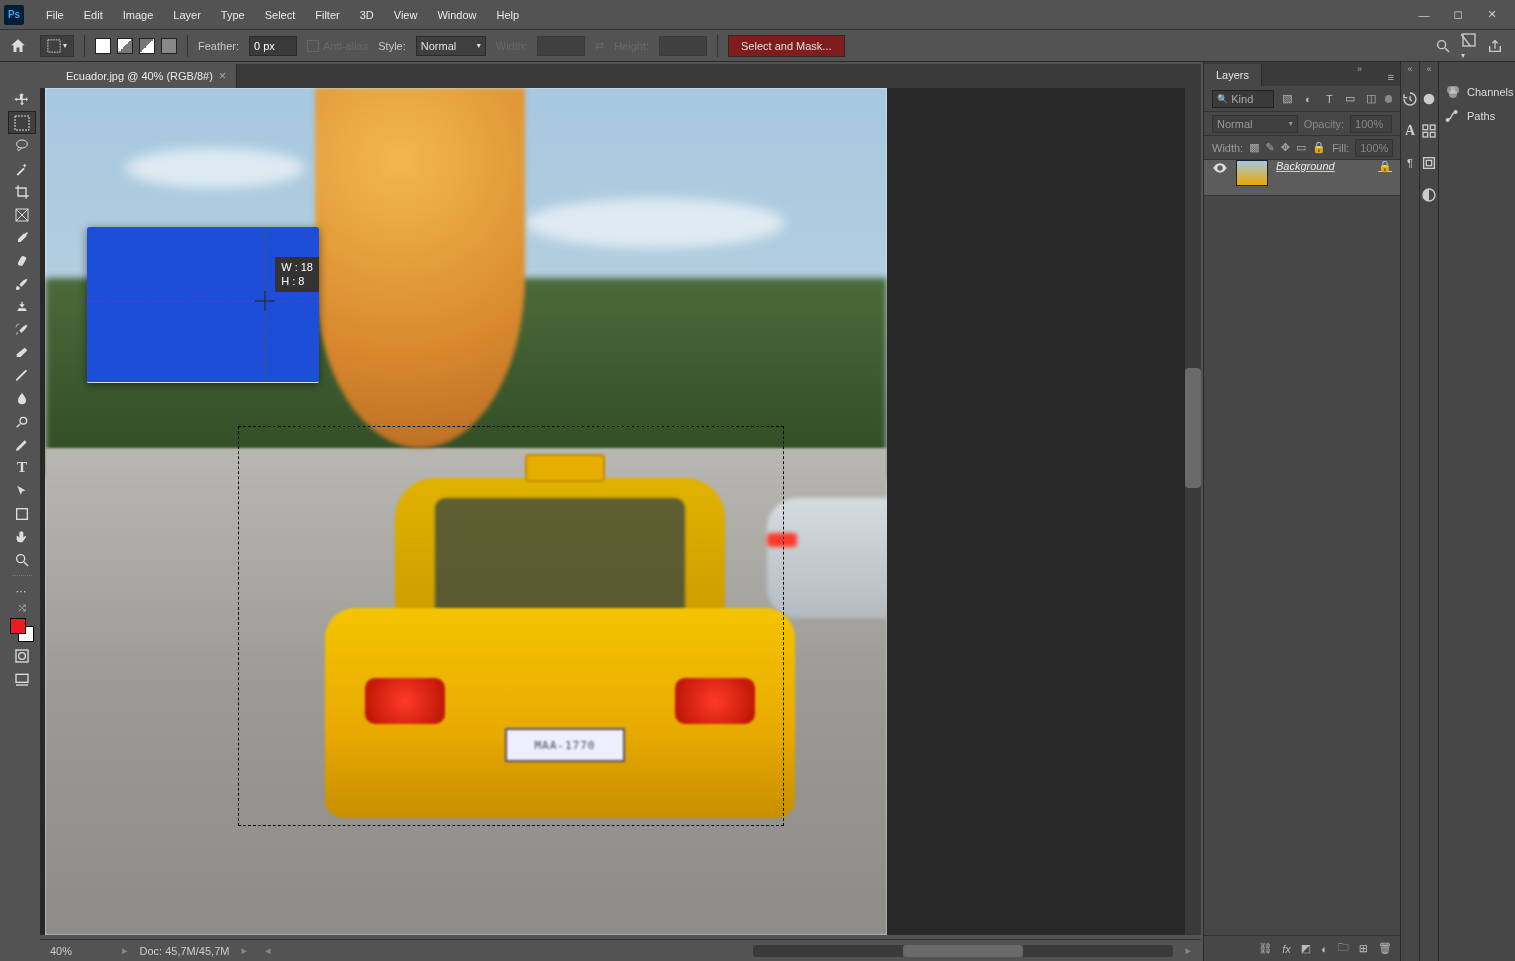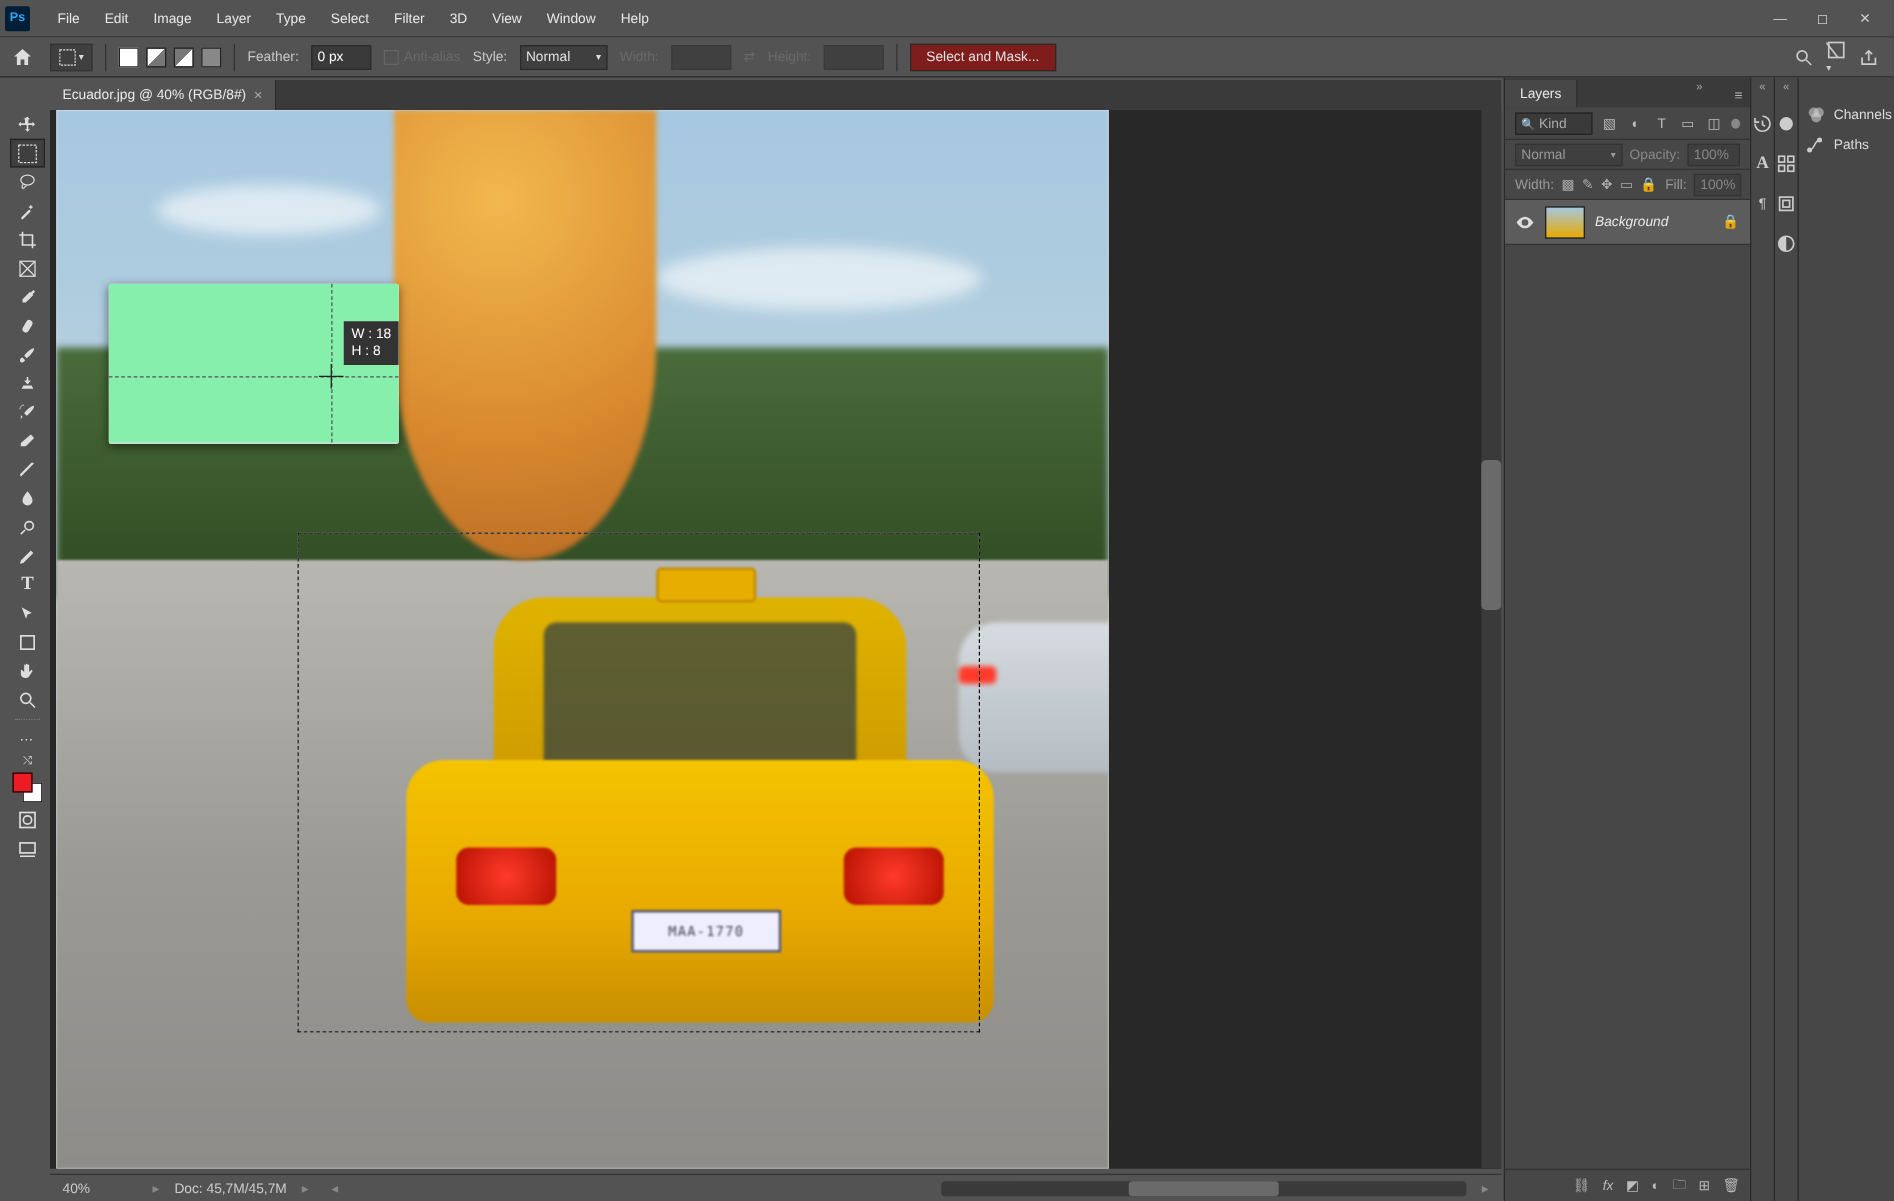--- a/index.html
+++ b/index.html
@@ -30,33 +30,33 @@
 
 .toolbar { position:absolute; left:6px; top:84px; width:32px; background:#535353; display:flex; flex-direction:column; align-items:center; padding-top:4px; }
 .tool { width:28px; height:23px; display:flex; align-items:center; justify-content:center; color:#d0d0d0; }
 .tool.active { background:#3f3f3f; border:1px solid #222; }
 .tool-sep { width:20px; height:0; border-top:1px dotted #777; margin:4px 0; }
 .tool-swatches { position:relative; width:28px; height:28px; margin-top:2px; }
 .sw-back { position:absolute; right:2px; bottom:2px; width:16px; height:16px; background:#fff; border:1px solid #000; }
 .sw-front { position:absolute; left:2px; top:2px; width:16px; height:16px; background:#ed1c24; border:1px solid #000; }
 
 
-.tabstrip { position:absolute; left:40px; top:64px; right:314px; height:24px; background:#3a3a3a; display:flex; align-items:center; }
+.tabstrip { position:absolute; left:56px; top:64px; right:314px; height:24px; background:#3a3a3a; display:flex; align-items:center; }
 .doc-tab { height:24px; display:flex; align-items:center; gap:6px; padding:0 10px; background:#535353; color:#eaeaea; border-right:1px solid #2a2a2a; }
 .doc-tab .x { color:#aaa; font-size:12px; }
 
 
 .canvas-wrap { position:absolute; left:40px; top:88px; right:314px; bottom:26px; background:#282828; overflow:hidden; }
 .canvas { position:absolute; left:5px; top:0; width:842px; height:100%; background:#f0f0f0; overflow:hidden; }
 .canvas-scroll { position:absolute; right:0; top:0; width:16px; height:100%; background:#3a3a3a; }
 .scroll-thumb { position:absolute; right:0; top:280px; width:16px; height:120px; background:#6a6a6a; border-radius:4px; }
 
 
 .tooltip { position:absolute; left:47px; top:139px; width:232px; background:#fff; color:#222; box-shadow:0 2px 8px rgba(0,0,0,.5); border-radius:2px; overflow:hidden; z-index:5;}
-.tooltip-img { height:128px; background:#86efac; position:relative; border-bottom:1px solid #ddd; }
+.tooltip-img { height:156px; background:#1d4ed8; position:relative; border-bottom:1px solid #ddd; }
 .tip-dash-h { position:absolute; left:0; right:0; top:74px; border-top:1px dashed #555; }
 .tip-dash-v { position:absolute; top:0; bottom:0; left:178px; border-left:1px dashed #555; }
 .tip-cross { position:absolute; left:168px; top:64px; width:20px; height:20px; }
 .tip-dim { position:absolute; right:0; top:30px; background:#333; color:#fff; padding:3px 6px; font-size:10px; line-height:1.3; }
 .tooltip-body { padding:10px 12px 12px; }
 .tooltip-title { font-weight:bold; font-size:12px; margin-bottom:4px; color:#222; }
 .tooltip-desc { font-size:11px; color:#333; }
 
 
 .marquee { position:absolute; left:193px; top:338px; width:546px; height:400px; border:1px dashed #fff; outline:1px dashed #000; outline-offset:-1px; pointer-events:none; z-index:3; }
@@ -96,21 +96,21 @@
 .filter-dot { width:8px; height:8px; border-radius:50%; background:#888; margin-left:auto; }
 
 .blend-row { height:24px; display:flex; align-items:center; gap:6px; padding:0 8px; background:#474747; border-bottom:1px solid #333; color:#888; }
 .blend-sel { background:#3f3f3f; border:1px solid #333; height:18px; width:100px; color:#999; padding:0 4px; display:flex; align-items:center; justify-content:space-between; }
 .opac-box { background:#3f3f3f; border:1px solid #333; height:18px; width:48px; color:#888; padding:0 4px; display:flex; align-items:center; }
 
 .lock-row { height:24px; display:flex; align-items:center; gap:6px; padding:0 8px; background:#474747; border-bottom:1px solid #333; color:#999; }
 .lock-ico { width:14px; height:14px; display:flex; align-items:center; justify-content:center; color:#aaa; }
 
 .layer-list { flex:1; background:#474747; overflow:auto; }
-.layer-row { height:36px; display:flex; align-items:center; gap:8px; padding:0 8px; background:#5c5c5c; border-bottom:1px solid #333; }
+.layer-row { height:36px; display:flex; gap:8px; padding:0 8px; background:#5c5c5c; border-bottom:1px solid #333;text-decoration:underline; }
 .eye { width:16px; height:16px; color:#ddd; }
 .thumb { width:32px; height:26px; background:linear-gradient(#a6c8e0,#e8a900); border:1px solid #222; }
 .layer-name { flex:1; font-style:italic; color:#e8e8e8; }
 .lock-icon { color:#bbb; }
 
 .layer-bottom { height:26px; display:flex; align-items:center; justify-content:flex-end; gap:10px; padding:0 8px; background:#474747; border-top:1px solid #333; color:#bbb; }
 
 
 
 .panels-right { position:absolute; right:0; top:62px; bottom:0; width:312px; display:flex; background:#474747; border-left:1px solid #2a2a2a;}

